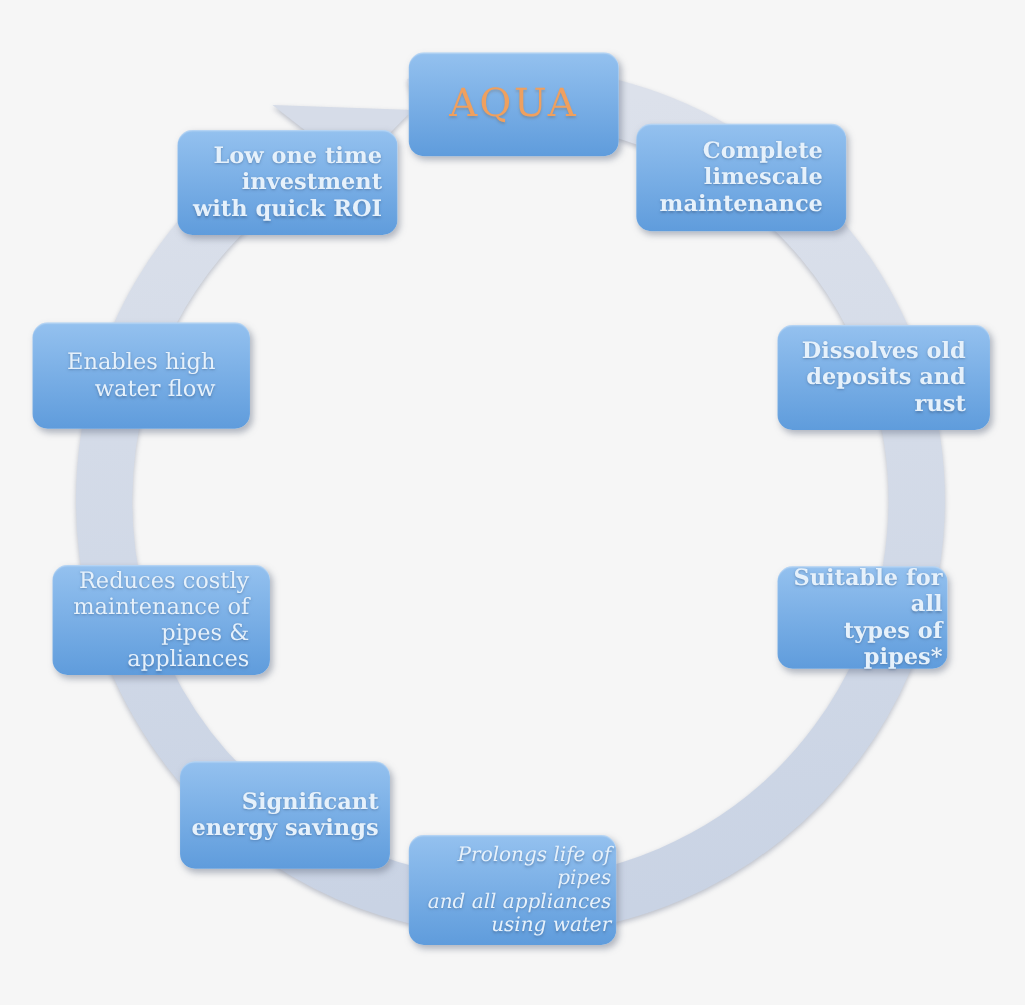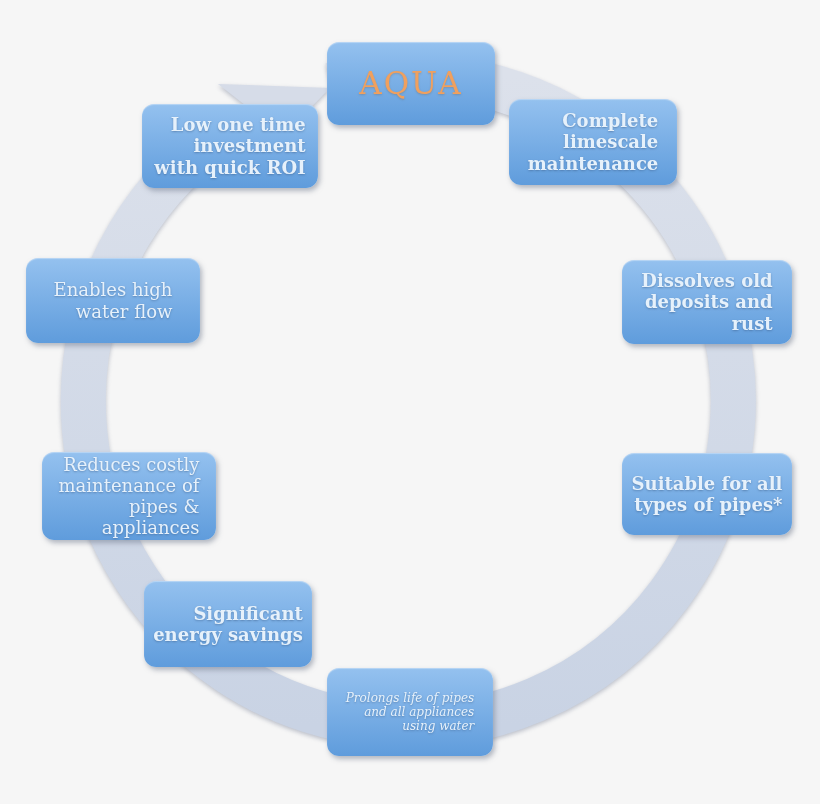--- a/index.html
+++ b/index.html
@@ -21,36 +21,36 @@
     border-radius:12px;
     background:linear-gradient(to bottom,var(--box-top,#94c1ef),var(--box-bottom,#5f9cdc));
     box-shadow:2px 3px 5px rgba(110,120,140,0.5), inset 0 1px 1px rgba(255,255,255,0.35);
     color:var(--box-text,#e6f1fb);
     font-size:18px;line-height:1.17;
     text-shadow:0 1px 2px rgba(59,92,134,0.5);
     white-space:pre-line;
   }
   .bold{font-weight:bold;}
   .regular{font-weight:normal;}
-  .italic{font-style:italic;font-weight:normal;font-size:12px;}
+  .italic{font-style:italic;font-weight:normal;font-size:16px;}
 
   .aqua-label{
     color:var(--aqua-text,#efa05f);
     font-size:31px;letter-spacing:2px;font-weight:normal;
     text-shadow:0 1px 2px rgba(120,70,20,0.25);
   }
 
   
   .n-aqua       {left:327px;top:42px; width:168px;height:83px;}
   .n-complete   {left:509px;top:99px; width:168px;height:86px;}
   .n-dissolves  {left:622px;top:260px;width:170px;height:84px;}
-  .n-suitable   {left:622px;top:453px;width:170px;height:82px;}
+  .n-suitable   {left:622px;top:453px;width:136px;height:82px;}
   .n-protects   {left:512px;top:608px;width:161px;height:87px;}
   .n-prolongs   {left:327px;top:668px;width:166px;height:88px;}
-  .n-significant{left:144px;top:581px;width:168px;height:86px;}
+  .n-significant{left:144px;top:609px;width:168px;height:86px;}
   .n-reduces    {left:26px; top:452px;width:174px;height:88px;margin-left:16px;}
   .n-enables    {left:26px; top:258px;width:174px;height:85px;}
   .n-low        {left:142px;top:104px;width:176px;height:84px;}
 </style>
 </head>
 <body>
 
 <div class="stage">
 
   <svg class="ring-svg" width="820" height="804" viewBox="0 0 820 804">

